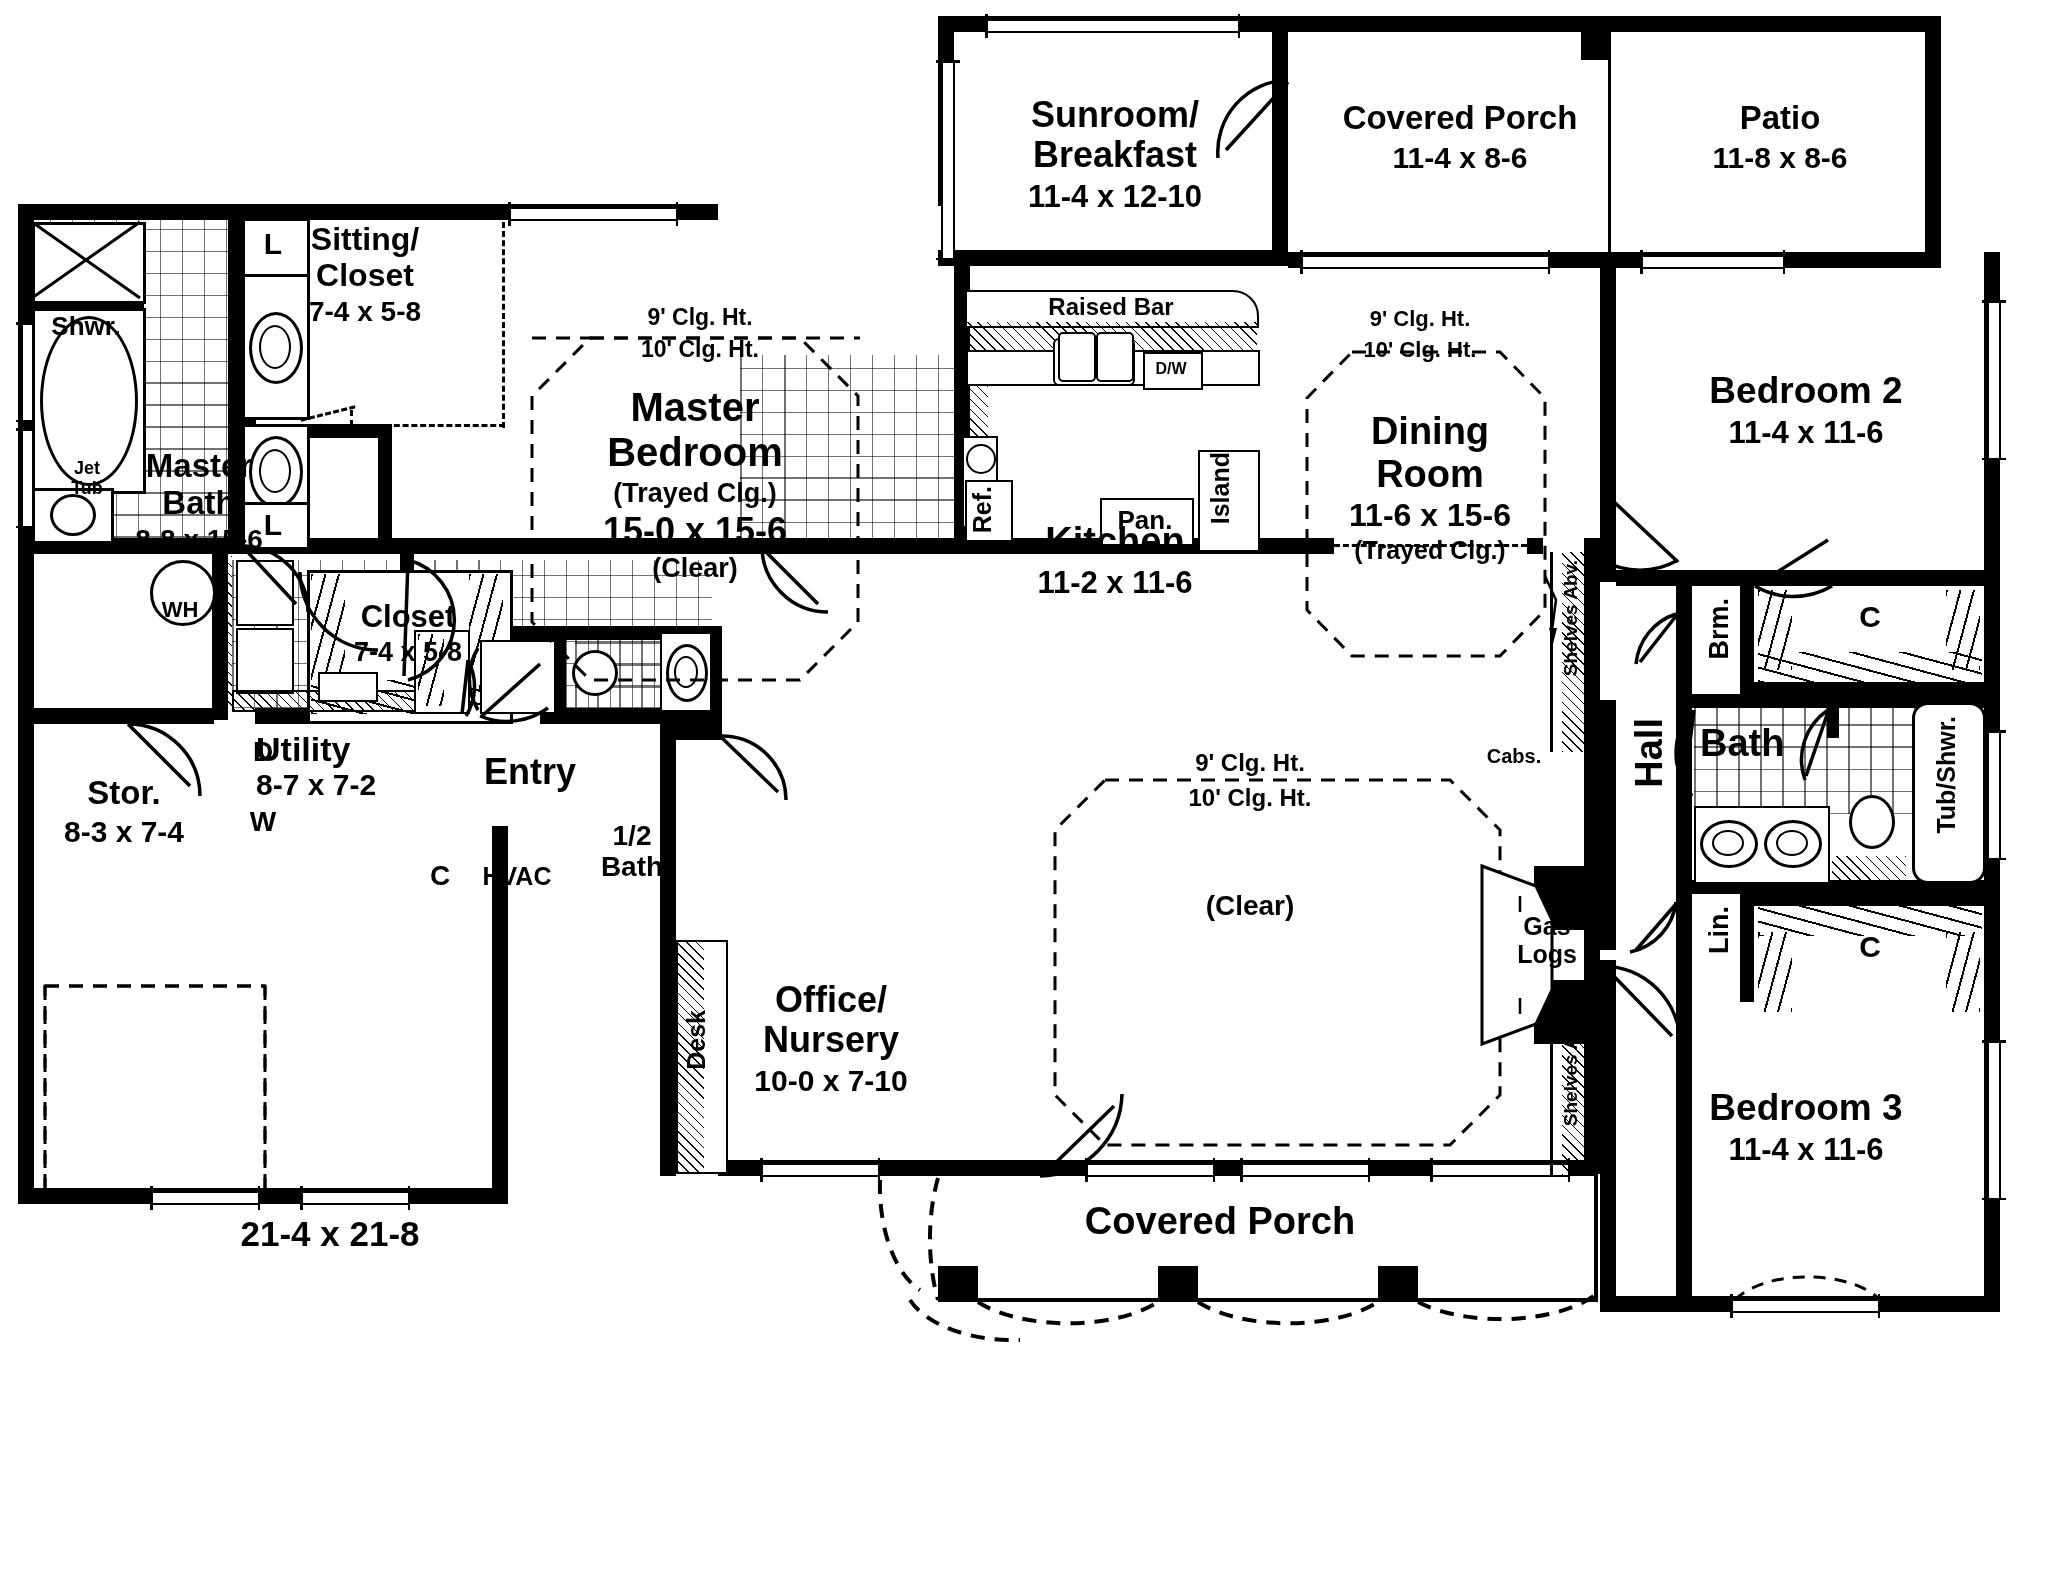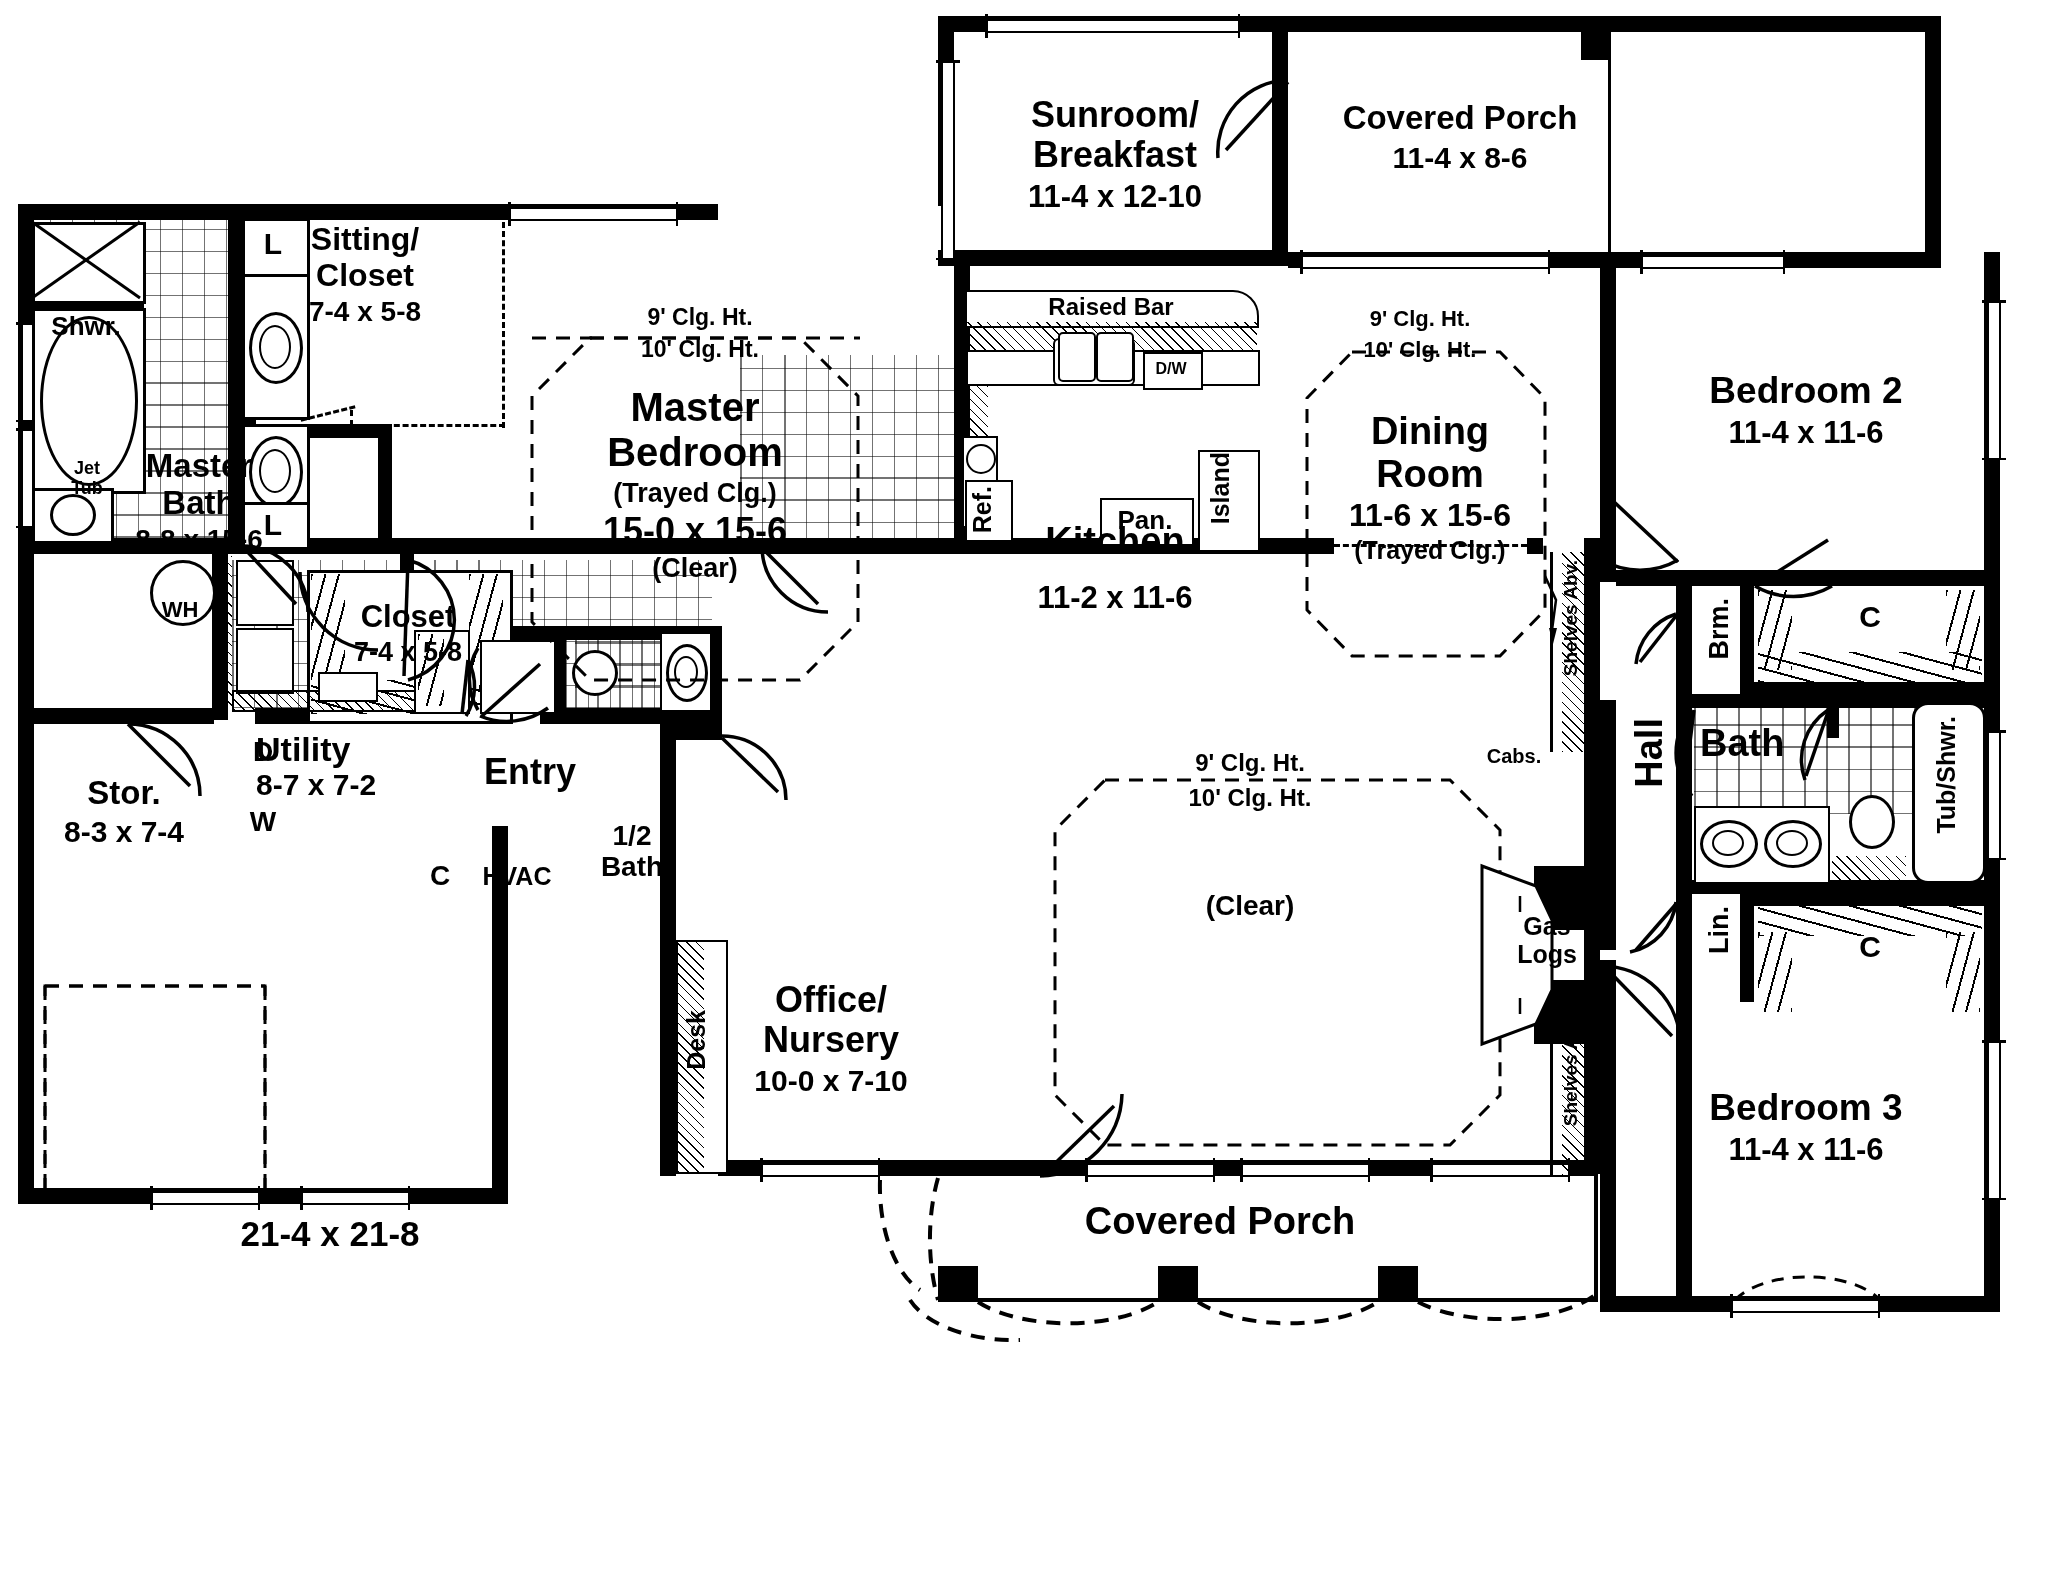--- a/index.html
+++ b/index.html
@@ -368,20 +368,24 @@
     <div class="name">Sunroom/</div>
     <div class="name">Breakfast</div>
     <div class="dim" style="font-size:31px;margin-top:4px;">11-4 x 12-10</div>
   </div>
 
   <div class="lbl" style="left:1290px;top:100px;width:340px;font-size:33px;">
     <div class="name">Covered Porch</div>
     <div class="dim" style="font-size:30px;margin-top:4px;">11-4 x 8-6</div>
   </div>
 
+  <div class="lbl" style="left:1630px;top:100px;width:300px;font-size:33px;">
+    <div class="name">Patio</div>
+    <div class="dim" style="font-size:30px;margin-top:4px;">11-8 x 8-6</div>
+  </div>
 
   <div class="lbl" style="left:1616px;top:370px;width:380px;font-size:37px;">
     <div class="name">Bedroom 2</div>
     <div class="dim" style="font-size:31px;margin-top:5px;">11-4 x 11-6</div>
   </div>
 
   <div class="lbl" style="left:1616px;top:1087px;width:380px;font-size:37px;">
     <div class="name">Bedroom 3</div>
     <div class="dim" style="font-size:31px;margin-top:5px;">11-4 x 11-6</div>
   </div>
@@ -425,21 +429,21 @@
     <div class="dim" style="font-size:28px;margin-top:2px;">7-4 x 5-8</div>
   </div>
 
   <div class="lbl" style="left:312px;top:600px;width:192px;font-size:31px;">
     <div class="name">Closet</div>
     <div class="dim" style="font-size:27px;margin-top:2px;">7-4 x 5-8</div>
   </div>
 
   <div class="lbl" style="left:1000px;top:520px;width:230px;font-size:38px;">
     <div class="name">Kitchen</div>
-    <div class="dim" style="font-size:31px;margin-top:18px;">11-2 x 11-6</div>
+    <div class="dim" style="font-size:31px;margin-top:3px;">11-2 x 11-6</div>
   </div>
   <div class="lbl" style="left:968px;top:294px;width:286px;font-size:24px;">
     <span class="name">Raised Bar</span>
   </div>
   <div class="lbl" style="left:1145px;top:360px;width:52px;font-size:16px;">
     <span class="name">D/W</span>
   </div>
   <div class="lbl vert" style="left:968px;top:486px;width:44px;font-size:25px;">
     <span class="name">Ref.</span>
   </div>

